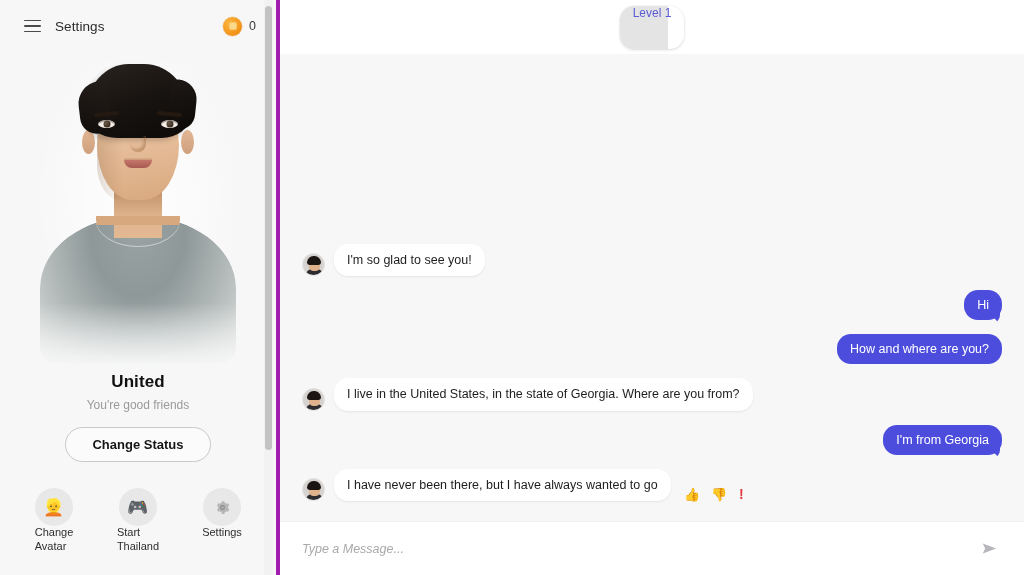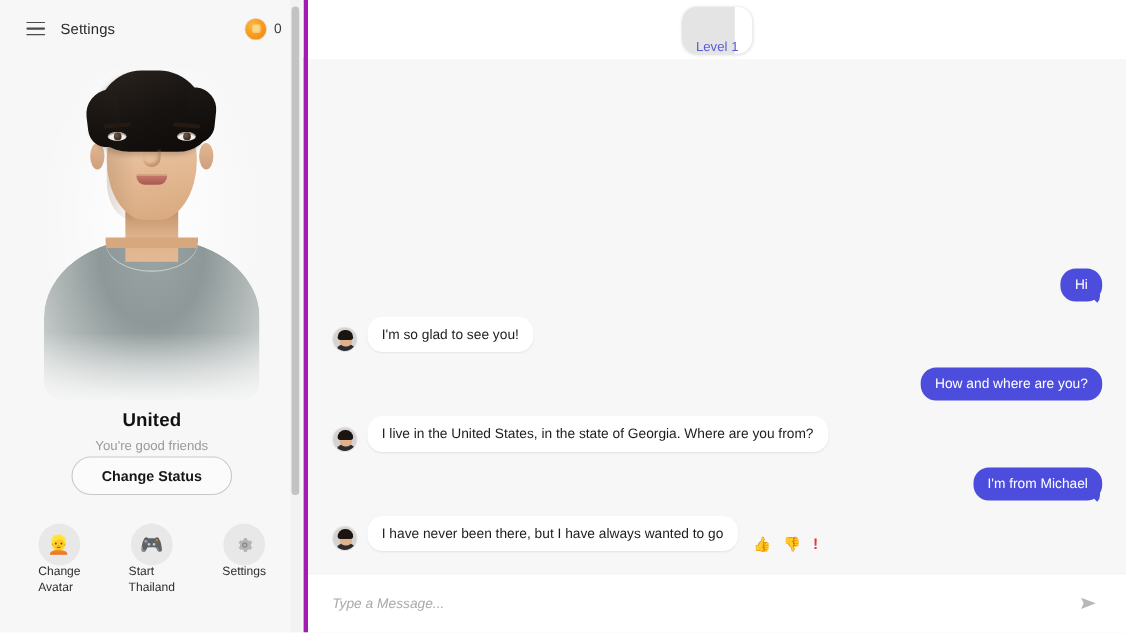--- a/index.html
+++ b/index.html
@@ -163,21 +163,21 @@
     box-shadow: 0 1px 0 rgba(255,255,255,.5);
   }
 
   .profile-name {
     text-align:center; font-size: 17px; font-weight: bold; color: #111;
     margin-top: 8px; letter-spacing: .1px;
   }
   .profile-sub {
     text-align:center; font-size: 12px; color: #9a9a9a; margin-top: 6px;
   }
-  .status-btn-row { display:flex; justify-content:center; margin-top: 3px; }
+  .status-btn-row { display:flex; justify-content:center; margin-top: 15px; }
   .status-btn {
     border: 1px solid #c9c9c9; background: #fbfbfb;
     border-radius: 20px;
     padding: 9px 26px;
     font-size: 13px; font-weight: bold; color: #161616;
     cursor: pointer;
     font-family: "Liberation Sans", sans-serif;
   }
 
   .actions-grid {
@@ -216,21 +216,21 @@
     height: 54px; background: #ffffff;
     display:flex; align-items:center; justify-content:center;
     flex: 0 0 54px;
   }
   .level-badge {
     position: relative;
     min-width: 62px; height: 43px;
     border-radius: 14px;
     background: #ffffff;
     box-shadow: 0 1px 3px rgba(0,0,0,.13), 0 0 0 .5px rgba(0,0,0,.04);
-    display:flex; align-items:flex-end; justify-content:center;
+    display:flex; align-items:flex-start; justify-content:center;
     overflow: hidden;
     padding: 0 13px;
   }
   .level-fill {
     position:absolute; left:0; top:0; bottom:0; width: 74%;
     background: #e4e4e4;
   }
   .level-text {
     position: relative; z-index: 2;
     font-size: 12px; color: #5b5bd6; font-weight: 500; white-space: nowrap;
@@ -417,48 +417,48 @@
 
     <div class="chat-top">
       <div class="level-badge">
         <div class="level-fill" style="width: 74%;"></div>
         <span class="level-text">Level 1</span>
       </div>
     </div>
 
     <div class="chat-body">
 
-      <div class="msg-row out">
-        <div class="bubble-out tail">Hi</div>
-      </div>
-
       <div class="msg-row in">
         <div class="msg-avatar">
           <div class="ma-body"></div>
             <div class="ma-face"></div>
             <div class="ma-hair"></div>
         </div>
         <div class="bubble-in">I'm so glad to see you!</div>
       </div>
 
       <div class="msg-row out">
+        <div class="bubble-out tail">Hi</div>
+      </div>
+
+      <div class="msg-row out">
         <div class="bubble-out">How and where are you?</div>
       </div>
 
       <div class="msg-row in">
         <div class="msg-avatar">
           <div class="ma-body"></div>
             <div class="ma-face"></div>
             <div class="ma-hair"></div>
         </div>
         <div class="bubble-in">I live in the United States, in the state of Georgia. Where are you from?</div>
       </div>
 
       <div class="msg-row out">
-        <div class="bubble-out tail">I'm from Michael</div>
+        <div class="bubble-out tail">I'm from Georgia</div>
       </div>
 
       <div class="msg-row in">
         <div class="msg-avatar">
           <div class="ma-body"></div>
             <div class="ma-face"></div>
             <div class="ma-hair"></div>
         </div>
         <div class="bubble-in">I have never been there, but I have always wanted to go</div>
         <div class="reactions">

